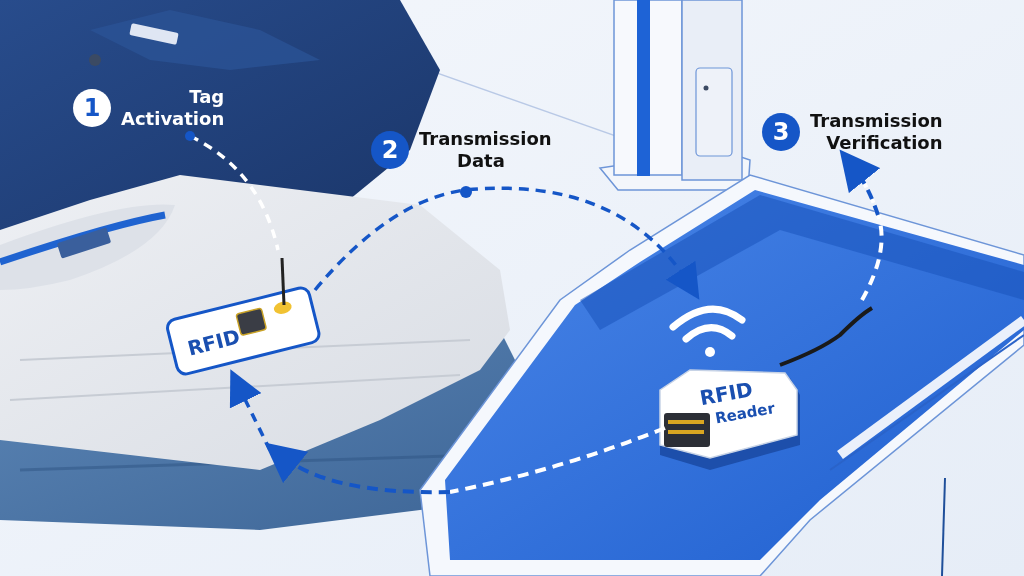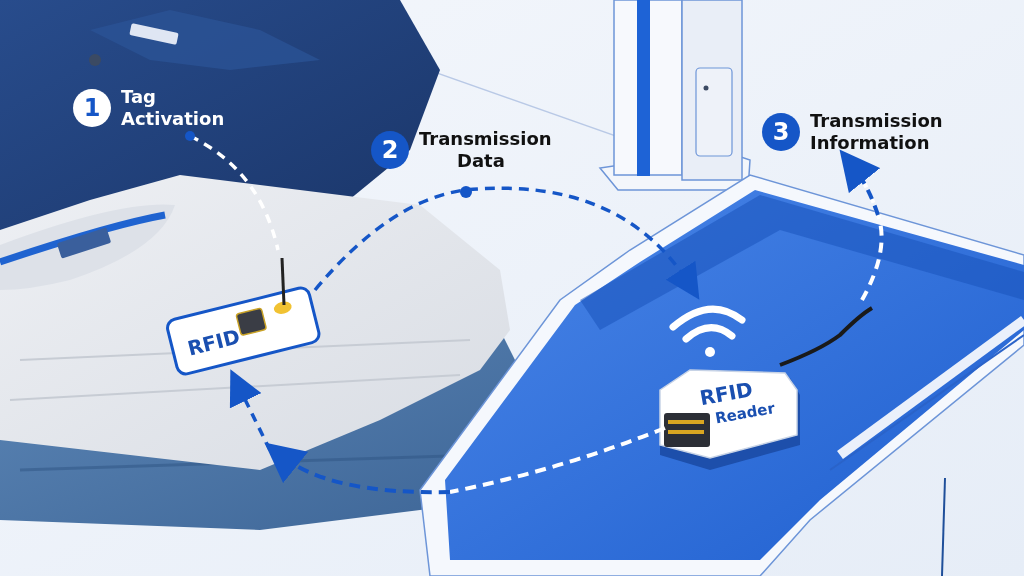--- a/index.html
+++ b/index.html
@@ -4,21 +4,21 @@
 <style>
   html, body { margin: 0; padding: 0; background: #eef3fa; }
   body { width: 1024px; height: 576px; overflow: hidden; position: relative;
          font-family: "DejaVu Sans", "Liberation Sans", sans-serif; }
   #scene { position: absolute; left: 0; top: 0; width: 1024px; height: 576px; }
   .label { position: absolute; display: flex; align-items: center; gap: 10px; }
   .badge { width: 38px; height: 38px; border-radius: 50%; display: flex; align-items: center;
            justify-content: center; font-weight: bold; font-size: 24px; flex: none; }
   .badge.light { background: #ffffff; color: #1556c7; }
   .badge.dark { background: #1556c7; color: #ffffff; }
-  .label-text { font-weight: bold; font-size: 18px; line-height: 22px; }
+  .label-text { font-weight: bold; font-size: 18px; line-height: 22px; text-align: right; }
   .label-text.on-dark { color: #ffffff; }
   .label-text.on-light { color: #111111; }
   .svg-text { font-family: "DejaVu Sans", "Liberation Sans", sans-serif; font-weight: bold; }
 </style>
 </head>
 <body>
 
 <svg id="scene" viewBox="0 0 1024 576" xmlns="http://www.w3.org/2000/svg">
   <defs>
     <linearGradient id="bg" x1="0" y1="0" x2="1" y2="1">
@@ -146,15 +146,15 @@
   <div class="label-text on-light" style="text-align:left;">
     <div>Transmission</div>
     <div style="padding-left:38px;">Data</div>
   </div>
 </div>
 
 <div class="label" style="left:762px; top:110px;">
   <div class="badge dark">3</div>
   <div class="label-text on-light">
     <div>Transmission</div>
-    <div>Information</div>
+    <div>Verification</div>
   </div>
 </div>
 
 </body></html>

